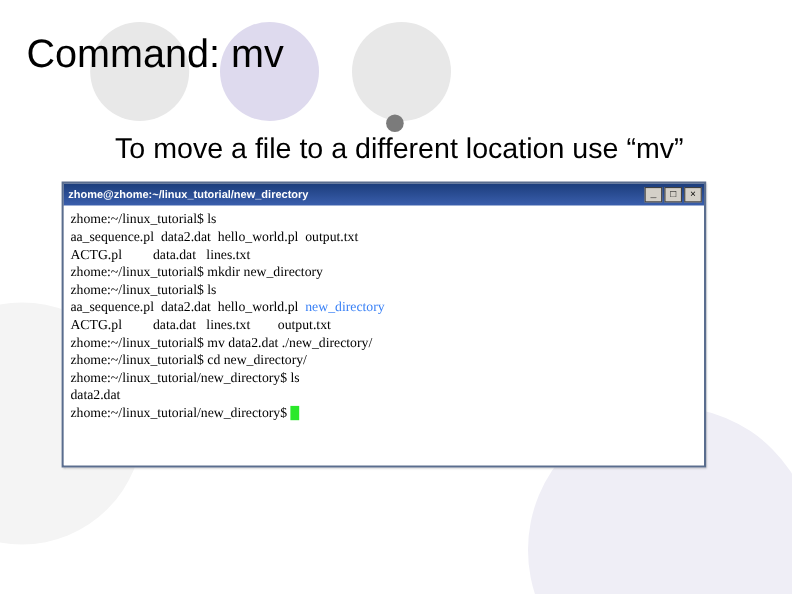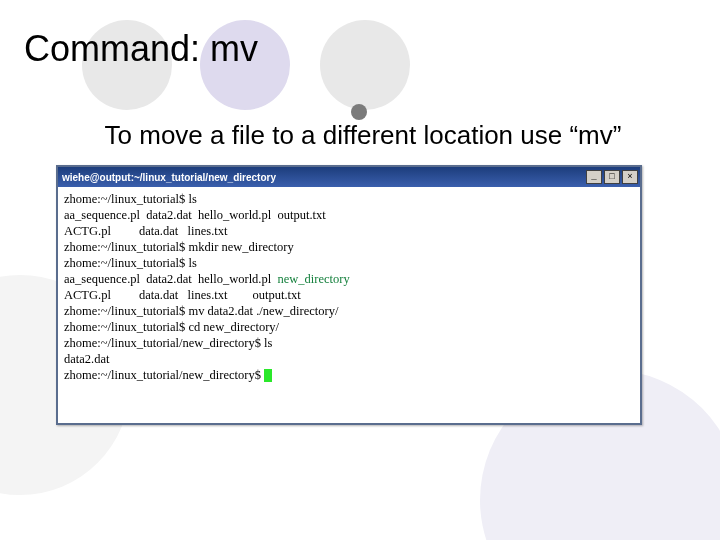--- a/index.html
+++ b/index.html
@@ -97,21 +97,21 @@
   .term-body {
     background: #fff;
     padding: 4px 24px 40px 6px;
     font-family: Liberation Serif, serif;
     font-size: 12.5px;
     line-height: 16px;
     white-space: pre;
     color: #000;
     position: relative;
   }
-  .dir { color: #15803d; }
+  .dir { color: #3b82f6; }
   .cursor {
     display: inline-block;
     width: 8px;
     height: 13px;
     background: #2ae82a;
     vertical-align: text-bottom;
   }
 </style>
 </head>
 <body>
@@ -127,21 +127,21 @@
 <div class="content">
   <h1 class="title">Command: mv</h1>
 
   <div class="bullet-row">
     <span class="bullet-dot"></span>
     <span class="bullet-text">To move a file to a different location use “mv”</span>
   </div>
 
   <div class="terminal-window">
     <div class="term-titlebar">
-      <span class="term-title">wiehe@output:~/linux_tutorial/new_directory</span>
+      <span class="term-title">zhome@zhome:~/linux_tutorial/new_directory</span>
       <div class="term-controls">
         <span class="term-btn">_</span>
         <span class="term-btn">□</span>
         <span class="term-btn">×</span>
       </div>
     </div>
     <div class="term-body" id="term-body"><div><span>zhome:~/linux_tutorial$ ls</span></div><div><span>aa_sequence.pl  data2.dat  hello_world.pl  output.txt</span></div><div><span>ACTG.pl         data.dat   lines.txt</span></div><div><span>zhome:~/linux_tutorial$ mkdir new_directory</span></div><div><span>zhome:~/linux_tutorial$ ls</span></div><div><span>aa_sequence.pl  data2.dat  hello_world.pl  </span><span class="dir">new_directory</span></div><div><span>ACTG.pl         data.dat   lines.txt        output.txt</span></div><div><span>zhome:~/linux_tutorial$ mv data2.dat ./new_directory/</span></div><div><span>zhome:~/linux_tutorial$ cd new_directory/</span></div><div><span>zhome:~/linux_tutorial/new_directory$ ls</span></div><div><span>data2.dat</span></div><div><span>zhome:~/linux_tutorial/new_directory$ </span><span class="cursor"></span></div></div>
   </div>
 </div>
 

